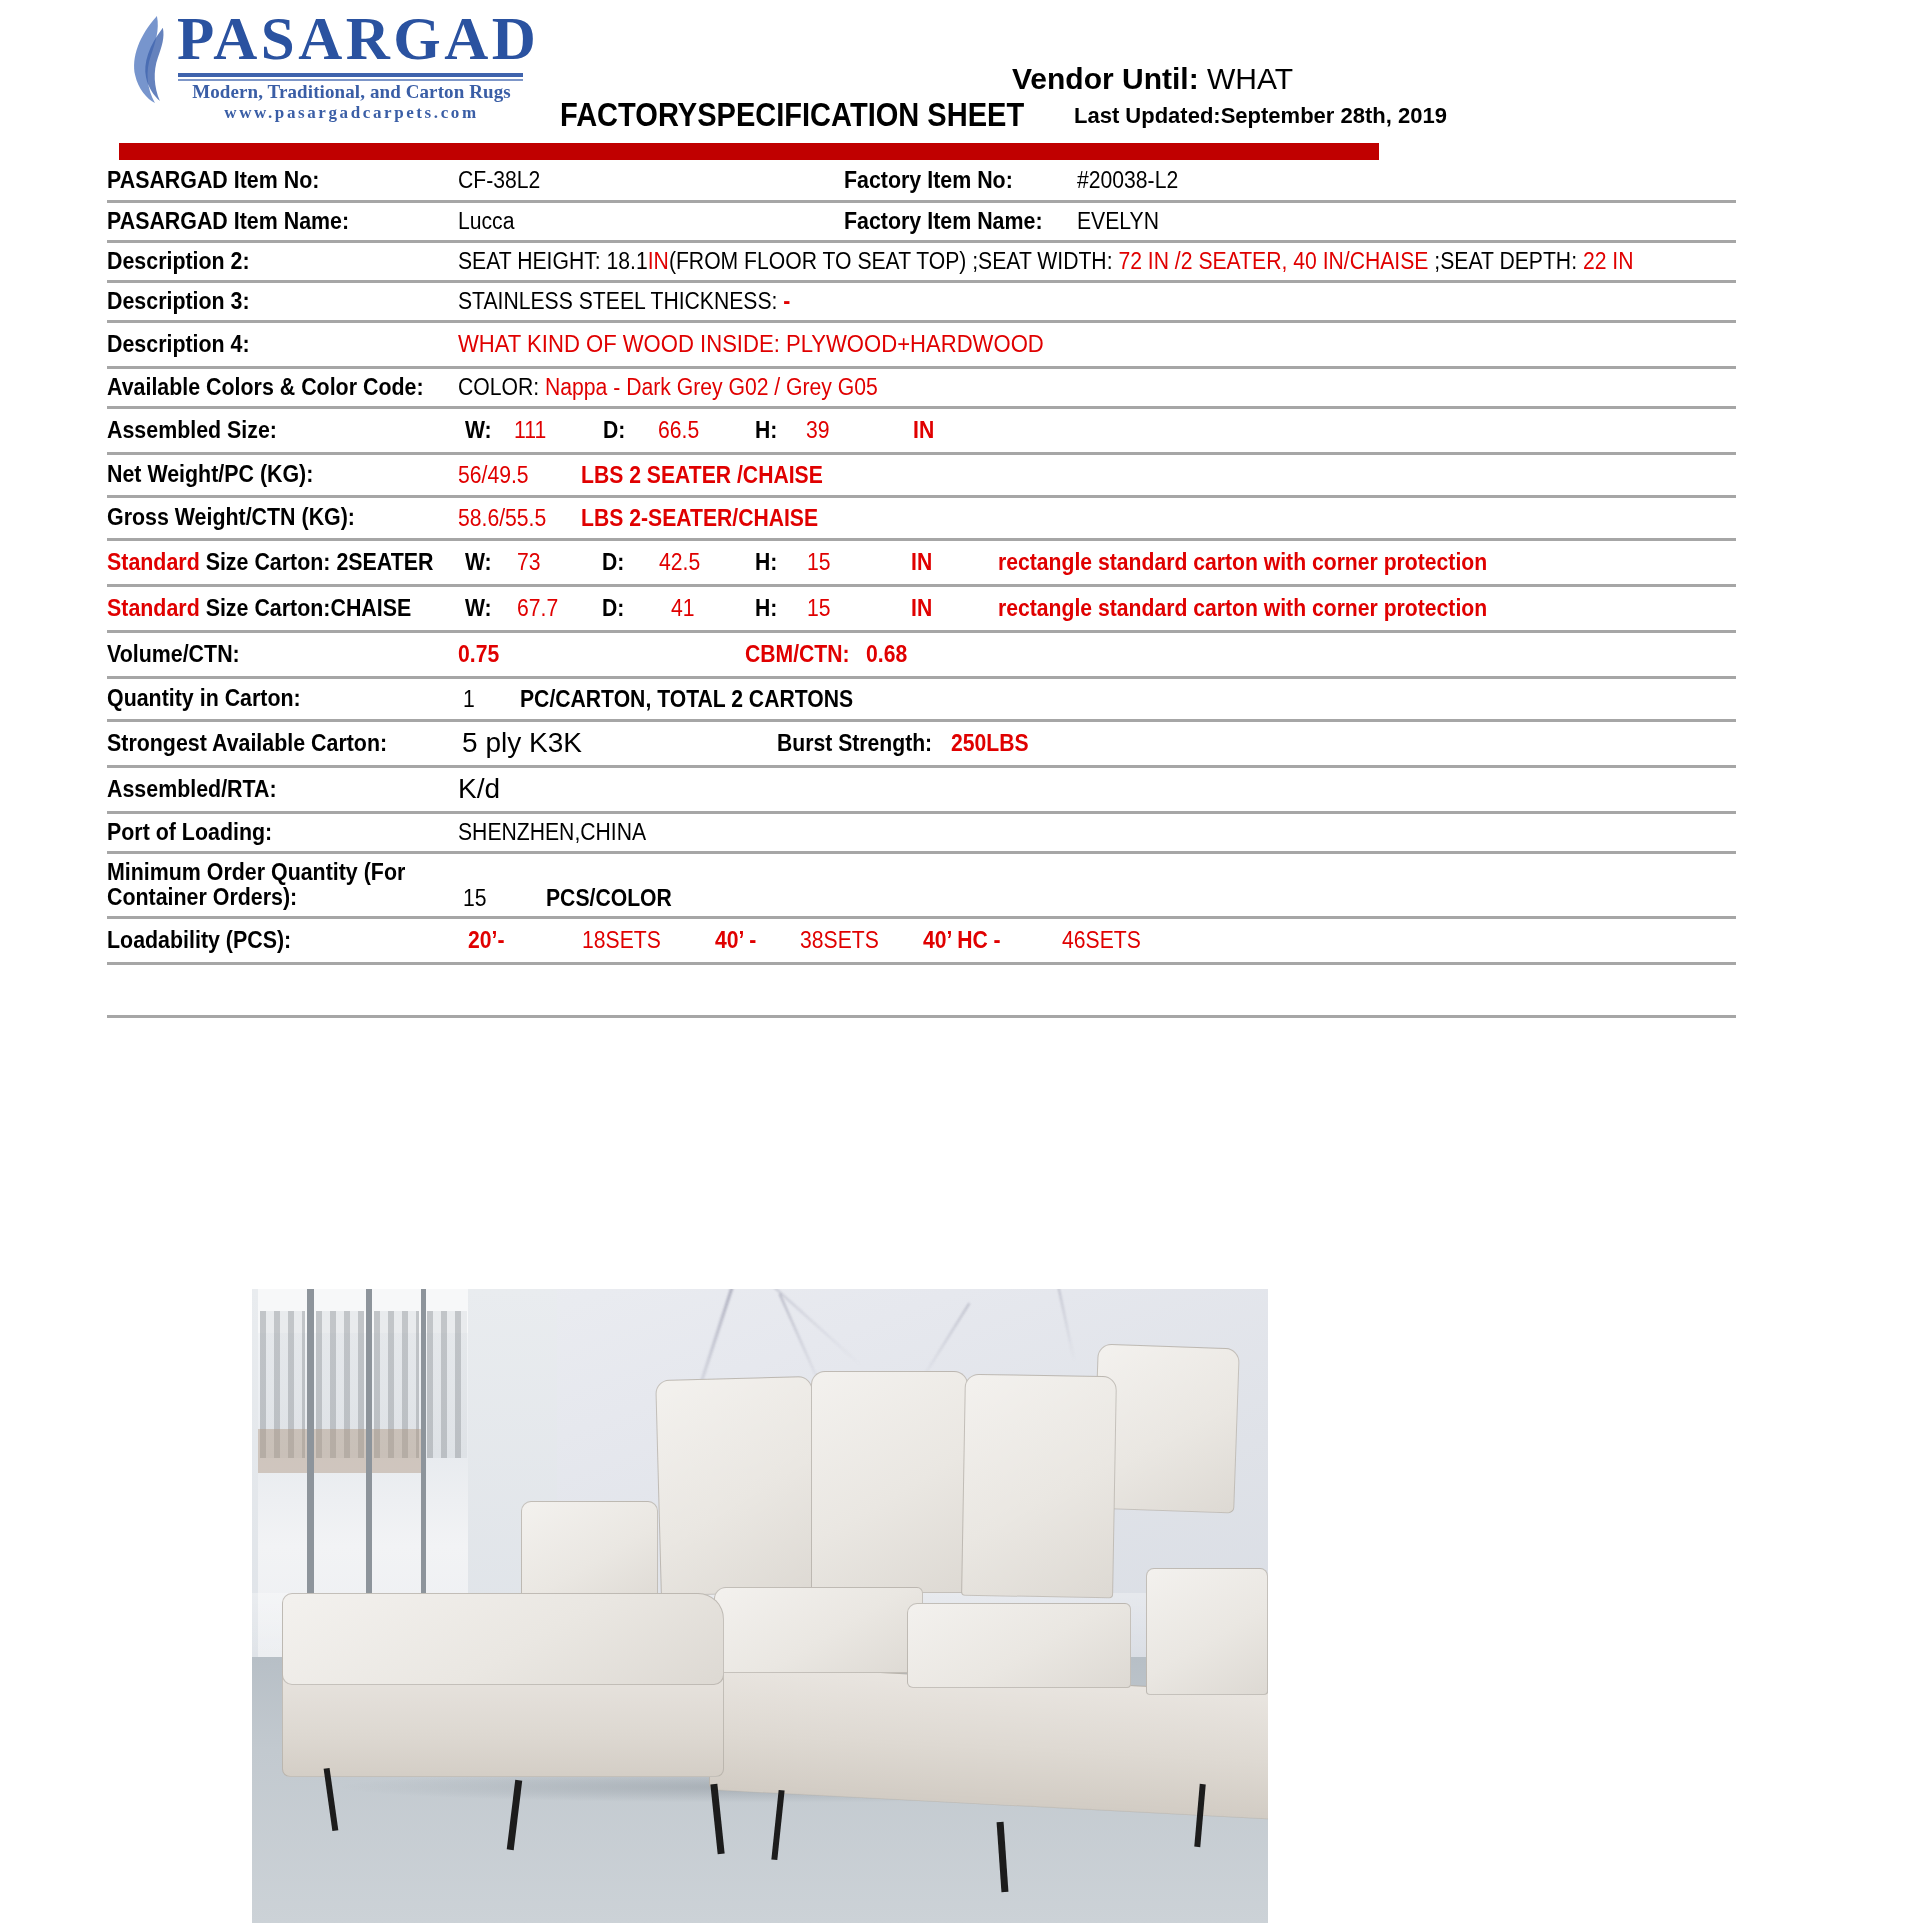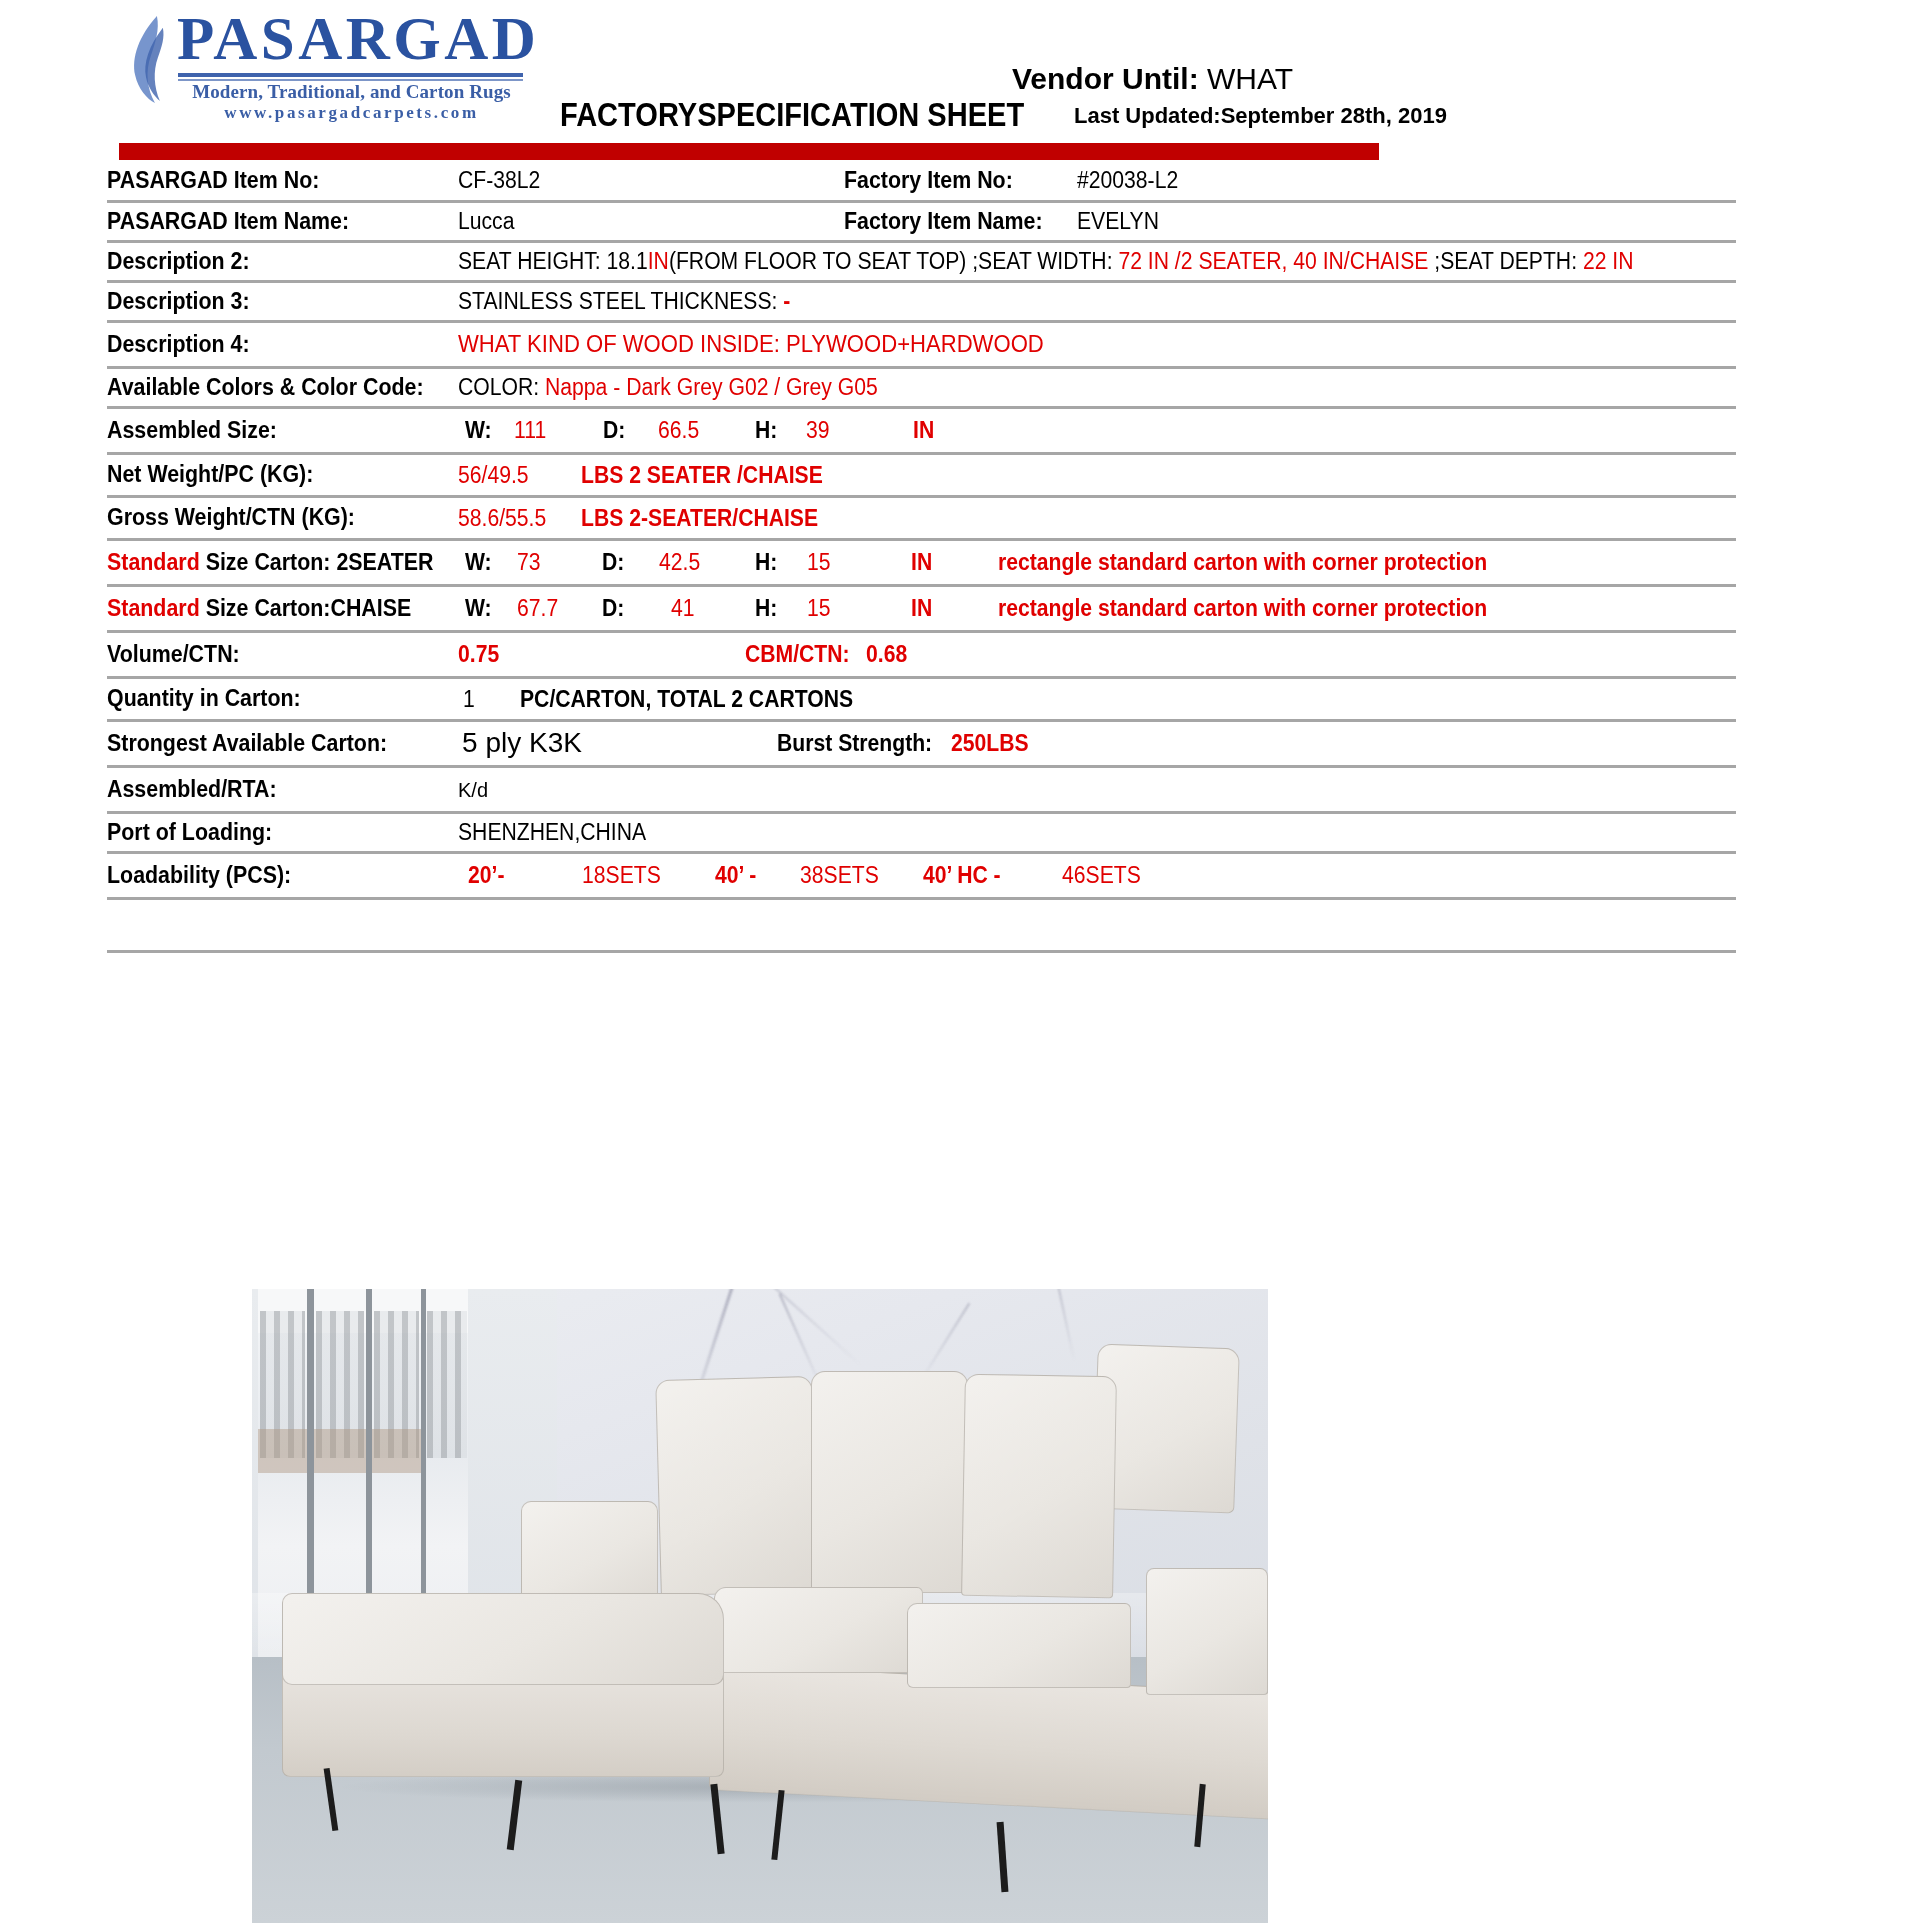--- a/index.html
+++ b/index.html
@@ -375,31 +375,43 @@
             <span class="at normalfont" style="left:4px;font-size:28px">5 ply K3K</span>
             <span class="at c bold" style="left:319px">Burst Strength:</span>
             <span class="at c red bold" style="left:493px">250LBS</span>
           </div>
         </td>
       </tr>
 
       <tr class="tall">
         <td class="lbl-cell">Assembled/RTA:</td>
         <td class="val-cell" colspan="3">
-          <span class="normalfont" style="font-size:20px">K/d</span>
+          <span class="normalfont" style="font-size:28px">K/d</span>
         </td>
       </tr>
 
       <tr>
         <td class="lbl-cell">Port of Loading:</td>
         <td class="val-cell" colspan="3">
           <span class="cond">SHENZHEN,CHINA</span>
         </td>
       </tr>
 
+      <tr>
+        <td class="lbl-cell" style="height:65px">
+          <span style="display:block">Minimum Order Quantity (For</span>
+          <span style="display:block">Container Orders):</span>
+        </td>
+        <td class="val-cell" colspan="3" style="vertical-align:bottom;padding-bottom:5px">
+          <div class="row-inner" style="height:auto">
+            <span style="position:relative;left:5px" class="cond">15</span>
+            <span style="position:relative;left:56px" class="cond bold">PCS/COLOR</span>
+          </div>
+        </td>
+      </tr>
 
       <tr class="tall">
         <td class="lbl-cell">Loadability (PCS):</td>
         <td class="val-cell" colspan="3">
           <div class="row-inner">
             <span class="at c red bold" style="left:10px">20’-</span>
             <span class="at c red" style="left:124px">18SETS</span>
             <span class="at c red bold" style="left:257px">40’ -</span>
             <span class="at c red" style="left:342px">38SETS</span>
             <span class="at c red bold" style="left:465px">40’ HC -</span>

